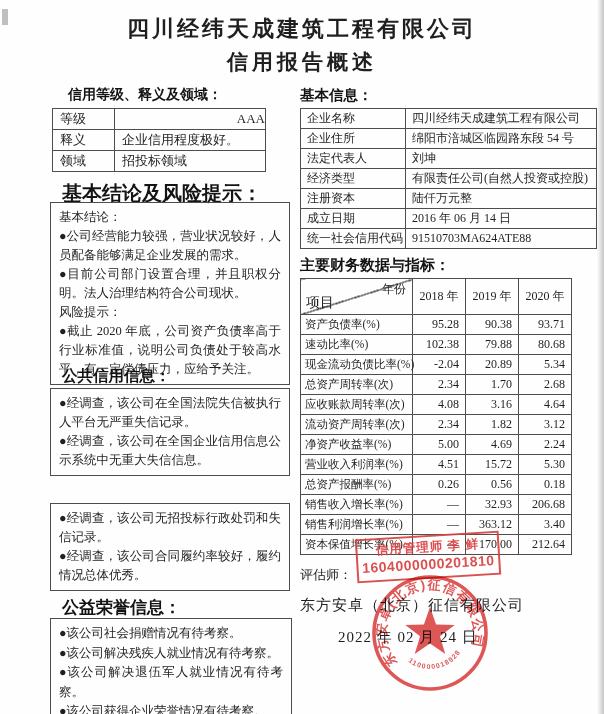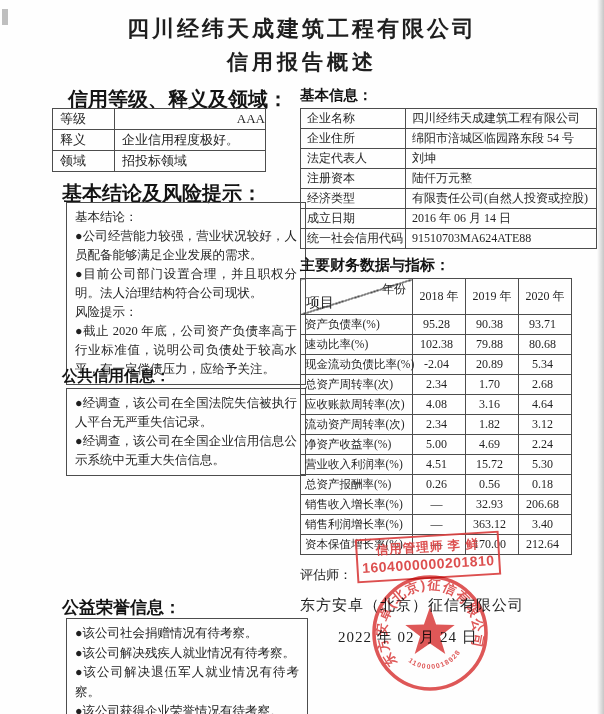--- a/index.html
+++ b/index.html
@@ -16,32 +16,32 @@
         font-weight:bold;color:#141414;}
   table{border-collapse:collapse;border-radius:15px;}
   td,th{border:1px solid #4d4d4d;font-weight:normal;}
   
   .rating-table{position:absolute;left:52px;top:108px;width:214px;table-layout:fixed;}
   .rating-table td{height:20px;font-size:13px;padding:0 0 0 7px;}
   .rating-table td.lab{width:54px;}
   .rating-table td.center{text-align:right;padding:0;}
   
   .box{position:absolute;border:1px solid #4d4d4d;background:transparent;
-       font-size:12.5px;line-height:19px;padding:5px 8px;text-align:justify;margin-left:16px;}
+       font-size:12.5px;line-height:19px;padding:5px 8px;text-align:justify;}
   .box .ln{display:block;}
   
   .info-table{position:absolute;left:300px;top:108px;width:297px;table-layout:fixed;}
   .info-table td{height:19px;font-size:12px;padding:0 0 0 6px;white-space:nowrap;overflow:visible;}
   .info-table td.lab{width:98px;}
   
   .fin-table{position:absolute;left:300px;top:278px;width:272px;table-layout:fixed;}
   .fin-table th{height:33px;font-size:12px;}
   .fin-table td{height:17px;font-size:12px;}
   .fin-table td.lab{font-size:11.5px;padding-left:4px;width:112px;white-space:nowrap;}
-  .fin-table td.num{text-align:center;padding-right:6px;font-size:12px;}
+  .fin-table td.num{text-align:right;padding-right:6px;font-size:12px;}
   .fin-table col.c-lab{width:112px;}
   .fin-table col.c-y{width:53px;}
   .diag{position:relative;padding:0;
         background:linear-gradient(to bottom right,transparent calc(50% - 0.7px),#4d4d4d calc(50% - 0.7px),#4d4d4d calc(50% + 0.7px),transparent calc(50% + 0.7px));}
   .diag .dtop{position:absolute;top:2px;right:6px;font-size:12px;}
   .diag .dbot{position:absolute;bottom:2px;left:5px;font-size:14px;}
   
   .assessor{position:absolute;left:300px;top:566px;font-size:13px;}
   .issuer{position:absolute;left:300px;top:596px;font-size:15px;letter-spacing:1px;}
   .date{position:absolute;left:338px;top:628px;font-size:15px;letter-spacing:1px;}
@@ -57,21 +57,21 @@
 </head>
 <body>
 
 <div class="page">
   <div class="speck"></div>
   <div class="edge-right"></div>
 
   <div class="title1">四川经纬天成建筑工程有限公司</div>
   <div class="title2">信用报告概述</div>
 
-  <div class="shead" style="left:68px;top:86px;font-size:20px;">信用等级、释义及领域：</div>
+  <div class="shead" style="left:68px;top:86px;font-size:14px;">信用等级、释义及领域：</div>
 
   <table class="rating-table">
     <tbody>
         <tr>
       <td class="lab">等级</td>
       <td class="center">AAA</td>
     </tr>
     <tr>
       <td class="lab">释义</td>
       <td>企业信用程度极好。</td>
@@ -91,20 +91,24 @@
     <span class="ln">风险提示：</span>
     <span class="ln">●截止 2020 年底，公司资产负债率高于行业标准值，说明公司负债处于较高水平，有一定偿债压力，应给予关注。</span>
   </div>
 
   <div class="shead" style="left:62px;top:366px;font-size:15.5px;">公共信用信息：</div>
   <div class="box" style="left:50px;top:388px;width:222px;">
     <span class="ln">●经调查，该公司在全国法院失信被执行人平台无严重失信记录。</span>
     <span class="ln">●经调查，该公司在全国企业信用信息公示系统中无重大失信信息。</span>
   </div>
 
+  <div class="box" style="left:50px;top:503px;width:222px;">
+    <span class="ln">●经调查，该公司无招投标行政处罚和失信记录。</span>
+    <span class="ln">●经调查，该公司合同履约率较好，履约情况总体优秀。</span>
+  </div>
 
   <div class="shead" style="left:62px;top:596px;font-size:17px;">公益荣誉信息：</div>
   <div class="box" style="left:50px;top:618px;width:224px;line-height:19.5px;">
     <span class="ln">●该公司社会捐赠情况有待考察。</span>
     <span class="ln">●该公司解决残疾人就业情况有待考察。</span>
     <span class="ln">●该公司解决退伍军人就业情况有待考察。</span>
     <span class="ln">●该公司获得企业荣誉情况有待考察。</span>
   </div>
 
   <div class="shead" style="left:300px;top:86px;font-size:14.5px;">基本信息：</div>
@@ -117,26 +121,26 @@
     </tr>
     <tr>
       <td class="lab">企业住所</td>
       <td>绵阳市涪城区临园路东段 54 号</td>
     </tr>
     <tr>
       <td class="lab">法定代表人</td>
       <td>刘坤</td>
     </tr>
     <tr>
+      <td class="lab">经济类型</td>
+      <td>有限责任公司(自然人投资或控股)</td>
+    </tr>
+    <tr>
       <td class="lab">注册资本</td>
       <td>陆仟万元整</td>
-    </tr>
-    <tr>
-      <td class="lab">经济类型</td>
-      <td>有限责任公司(自然人投资或控股)</td>
     </tr>
     <tr>
       <td class="lab">成立日期</td>
       <td>2016 年 06 月 14 日</td>
     </tr>
     <tr>
       <td class="lab">统一社会信用代码</td>
       <td>91510703MA624ATE88</td>
     </tr>
   </tbody>

